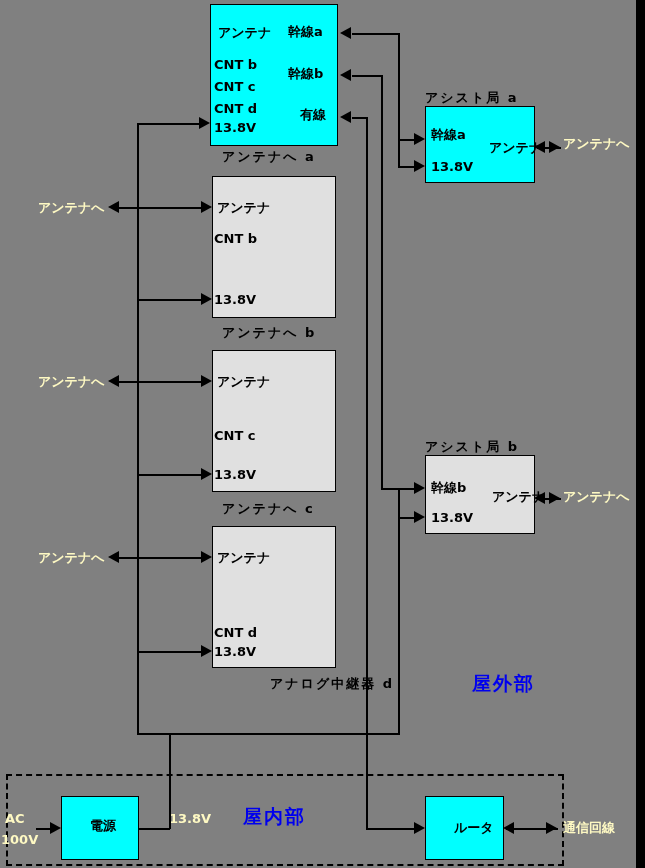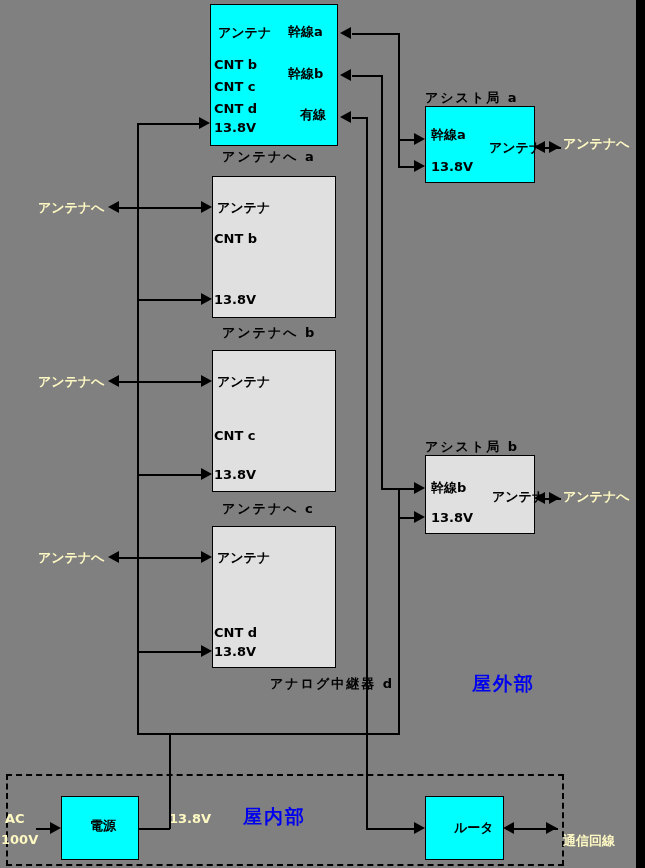--- a/index.html
+++ b/index.html
@@ -146,21 +146,21 @@
   <div class="t big" style="left:243px; top:807px;font-family:Liberation Serif, serif;">屋内部</div>
 
   <div class="box cyan" style="left:61px; top:796px; width:78px; height:64px;"></div>
   <div class="t jp" style="left:90px; top:820px;font-family:Liberation Mono, monospace;">電源</div>
   <div class="t blue cap" style="left:5px; top:812px;">AC</div>
   <div class="t blue cap" style="left:1px; top:833px;">100V</div>
   <div class="t blue cap" style="left:169px; top:812px;">13.8V</div>
 
   <div class="box cyan" style="left:425px; top:796px; width:79px; height:64px;"></div>
   <div class="t jp" style="left:441px; top:821px;margin-left:13px;">ルータ</div>
-  <div class="t blue jp" style="left:563px; top:821px;margin-top:13px;">通信回線</div>
+  <div class="t blue jp" style="left:563px; top:821px;">通信回線</div>
 
   <div class="vline" style="left:137px; top:123px; height:612px;"></div>
   <div class="hline" style="left:137px; top:733px; width:33px;"></div>
   <div class="vline" style="left:169px; top:733px; height:96px;"></div>
   <div class="hline" style="left:139px; top:828px; width:31px;"></div>
 
   <div class="hline" style="left:137px; top:123px; width:65px;"></div>
   <div class="ar right" style="left:199px; top:117px;"></div>
 
   <div class="hline" style="left:137px; top:299px; width:67px;"></div>

